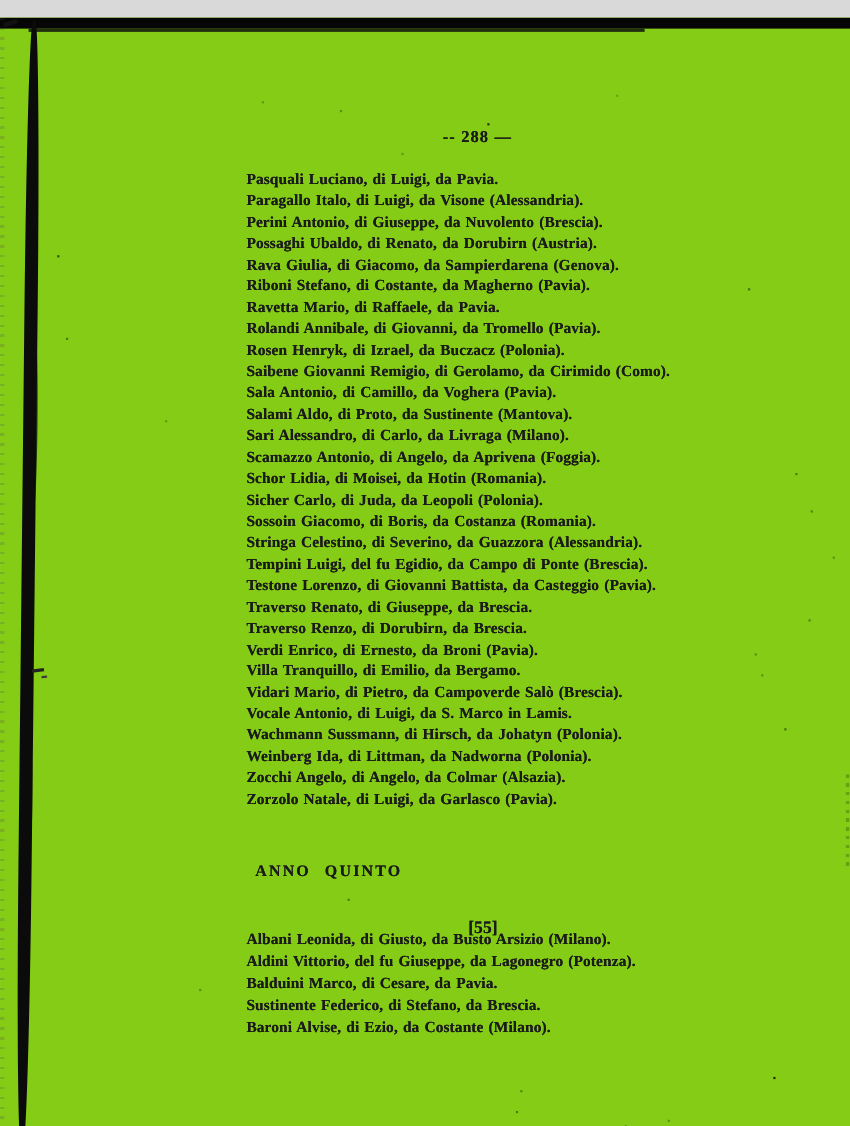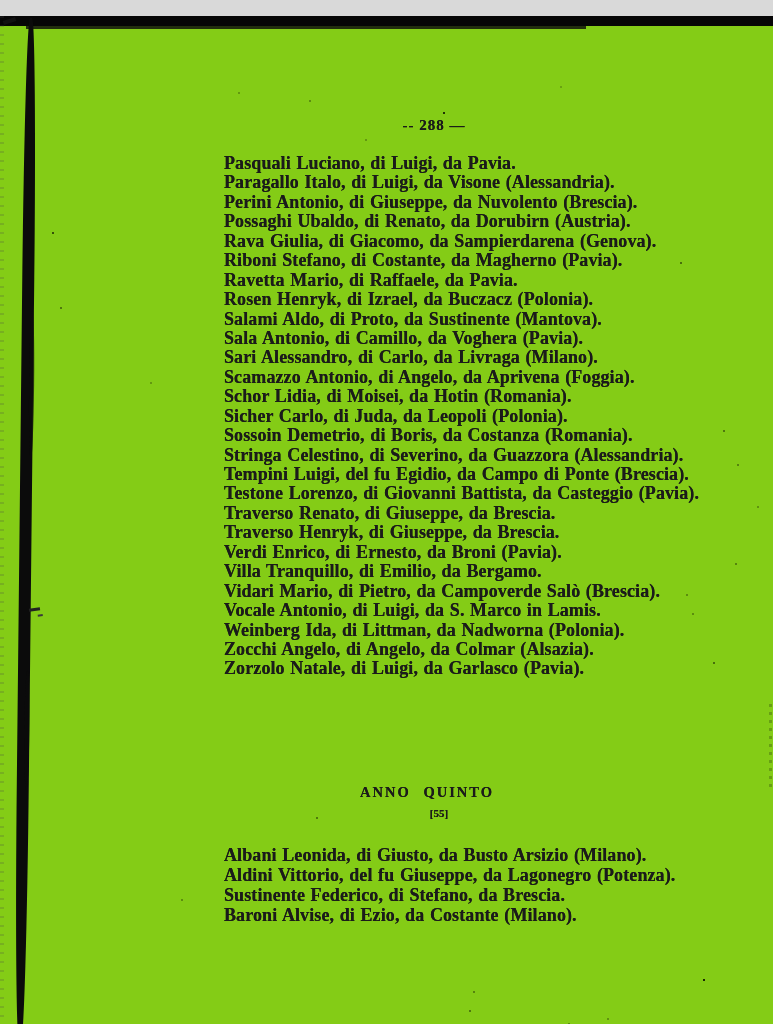--- a/index.html
+++ b/index.html
@@ -89,38 +89,38 @@
       607px 1002px 0 0 rgba(0,0,0,.28),
       703px 963px 0 0 rgba(0,0,0,.8),
       744px 1008px 0 0 rgba(0,0,0,.3);
   }
   
   .page-num {
     position: absolute; top: 101px; left: 224px; width: 420px;
     text-align: center; font-size: 15px; font-weight: 700;
     letter-spacing: 1px; text-shadow: 0 0 .4px rgba(20,20,20,.9);
   }
-  .list { position: absolute; left: 224px; font-size: 18px; font-weight: 700; }
+  .list { position: absolute; left: 224px; font-size: 14px; font-weight: 700; }
   .list .line {
     white-space: nowrap; letter-spacing: .1px; word-spacing: 1px;
     text-shadow: 0 0 .4px rgba(20,20,20,.9);
   }
   .list1 { top: 138px; }
   .list1 .line { height: 19.45px; line-height: 19.45px; }
   .list2 { top: 829px; }
   .list2 .line { height: 20px; line-height: 20px; }
   .section-title {
-    position: absolute; top: 768px; left: 212px; width: 430px; margin: 0;
-    text-align: center; font-size: 14.5px; font-weight: 700;
+    position: absolute; top: 768px; left: 232px; width: 430px; margin: 0;
+    text-align: left; font-size: 14.5px; font-weight: 700;
     letter-spacing: 2px; word-spacing: 7px;
     text-shadow: 0 0 .4px rgba(20,20,20,.9);
   }
   .section-count {
-    position: absolute; top: 791px; left: 224px; width: 430px;
-    text-align: center; font-size: 11px; font-weight: 700;
+    position: absolute; top: 819px; left: 224px; width: 430px;
+    text-align: center; font-size: 16px; font-weight: 700;
     text-shadow: 0 0 .4px rgba(20,20,20,.9);
   }
 </style>
 </head>
 <body>
 
 <div class="scan">
 
   <div class="top-bar"></div>
   <div class="corner-mark"></div>
@@ -133,45 +133,49 @@
   <div class="page-num">-- 288 —</div>
 
   <div class="list list1">
     <div class="line">Pasquali Luciano, di Luigi, da Pavia.</div>
     <div class="line">Paragallo Italo, di Luigi, da Visone (Alessandria).</div>
     <div class="line">Perini Antonio, di Giuseppe, da Nuvolento (Brescia).</div>
     <div class="line">Possaghi Ubaldo, di Renato, da Dorubirn (Austria).</div>
     <div class="line">Rava Giulia, di Giacomo, da Sampierdarena (Genova).</div>
     <div class="line">Riboni Stefano, di Costante, da Magherno (Pavia).</div>
     <div class="line">Ravetta Mario, di Raffaele, da Pavia.</div>
+    <div class="line">Rolandi Annibale, di Giovanni, da Tromello (Pavia).</div>
     <div class="line">Rosen Henryk, di Izrael, da Buczacz (Polonia).</div>
+    <div class="line">Saibene Giovanni Remigio, di Gerolamo, da Cirimido (Como).</div>
+    <div class="line">Sala Antonio, di Camillo, da Voghera (Pavia).</div>
     <div class="line">Salami Aldo, di Proto, da Sustinente (Mantova).</div>
-    <div class="line">Sala Antonio, di Camillo, da Voghera (Pavia).</div>
     <div class="line">Sari Alessandro, di Carlo, da Livraga (Milano).</div>
     <div class="line">Scamazzo Antonio, di Angelo, da Aprivena (Foggia).</div>
     <div class="line">Schor Lidia, di Moisei, da Hotin (Romania).</div>
     <div class="line">Sicher Carlo, di Juda, da Leopoli (Polonia).</div>
-    <div class="line">Sossoin Demetrio, di Boris, da Costanza (Romania).</div>
+    <div class="line">Sossoin Giacomo, di Boris, da Costanza (Romania).</div>
     <div class="line">Stringa Celestino, di Severino, da Guazzora (Alessandria).</div>
     <div class="line">Tempini Luigi, del fu Egidio, da Campo di Ponte (Brescia).</div>
     <div class="line">Testone Lorenzo, di Giovanni Battista, da Casteggio (Pavia).</div>
     <div class="line">Traverso Renato, di Giuseppe, da Brescia.</div>
-    <div class="line">Traverso Henryk, di Giuseppe, da Brescia.</div>
+    <div class="line">Traverso Renzo, di Dorubirn, da Brescia.</div>
     <div class="line">Verdi Enrico, di Ernesto, da Broni (Pavia).</div>
     <div class="line">Villa Tranquillo, di Emilio, da Bergamo.</div>
     <div class="line">Vidari Mario, di Pietro, da Campoverde Salò (Brescia).</div>
     <div class="line">Vocale Antonio, di Luigi, da S. Marco in Lamis.</div>
+    <div class="line">Wachmann Sussmann, di Hirsch, da Johatyn (Polonia).</div>
     <div class="line">Weinberg Ida, di Littman, da Nadworna (Polonia).</div>
     <div class="line">Zocchi Angelo, di Angelo, da Colmar (Alsazia).</div>
     <div class="line">Zorzolo Natale, di Luigi, da Garlasco (Pavia).</div>
   </div>
 
   <h2 class="section-title">ANNO QUINTO</h2>
   <div class="section-count">[55]</div>
 
   <div class="list list2">
     <div class="line">Albani Leonida, di Giusto, da Busto Arsizio (Milano).</div>
     <div class="line">Aldini Vittorio, del fu Giuseppe, da Lagonegro (Potenza).</div>
+    <div class="line">Balduini Marco, di Cesare, da Pavia.</div>
     <div class="line">Sustinente Federico, di Stefano, da Brescia.</div>
     <div class="line">Baroni Alvise, di Ezio, da Costante (Milano).</div>
   </div>
 
 </div>
 
 </body></html>

